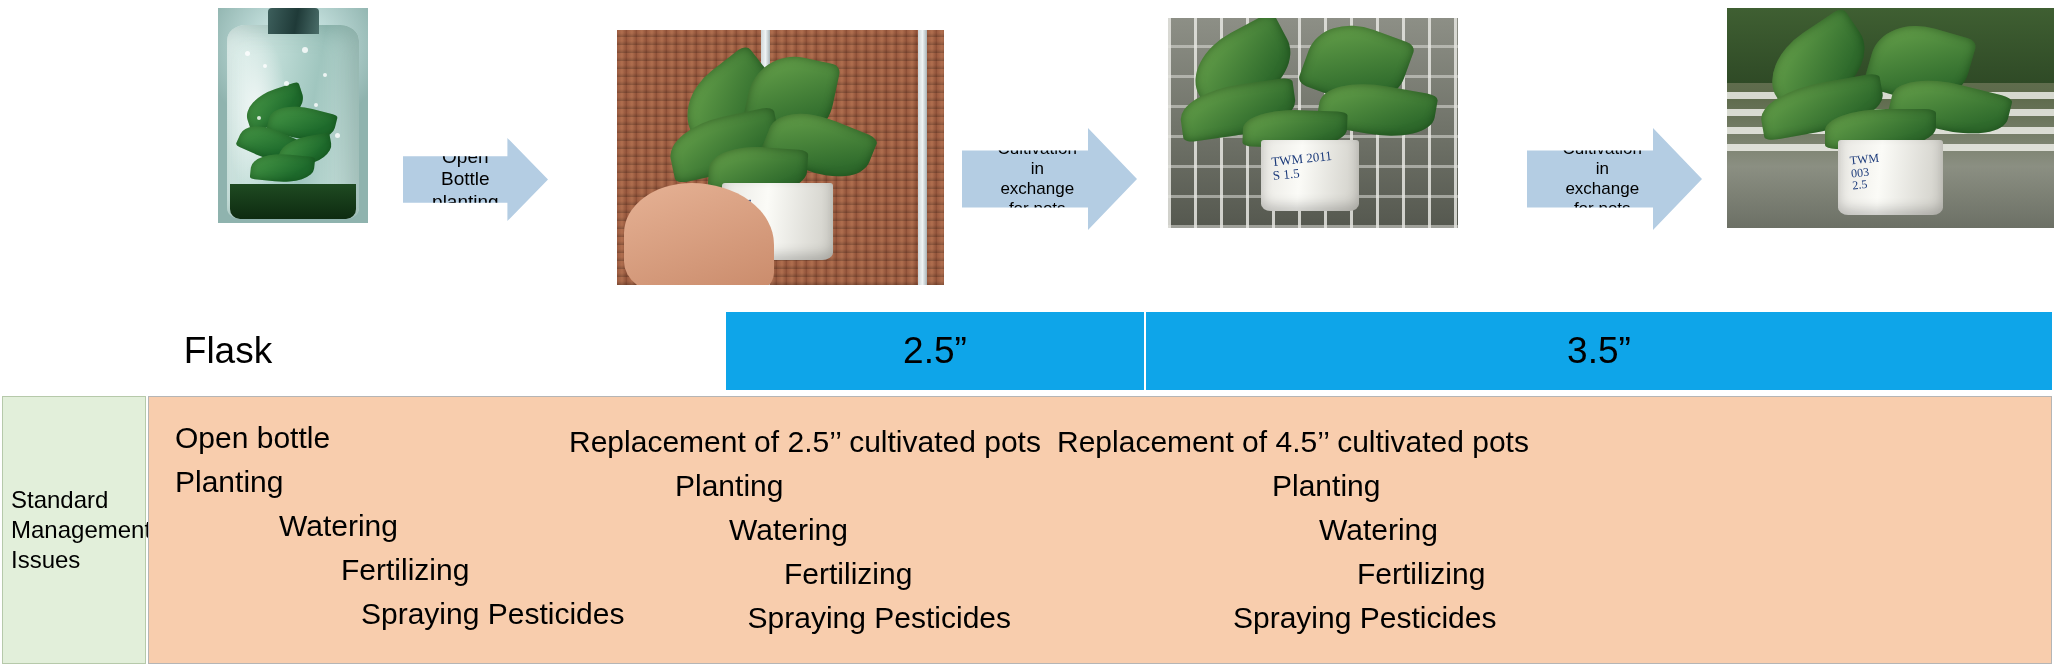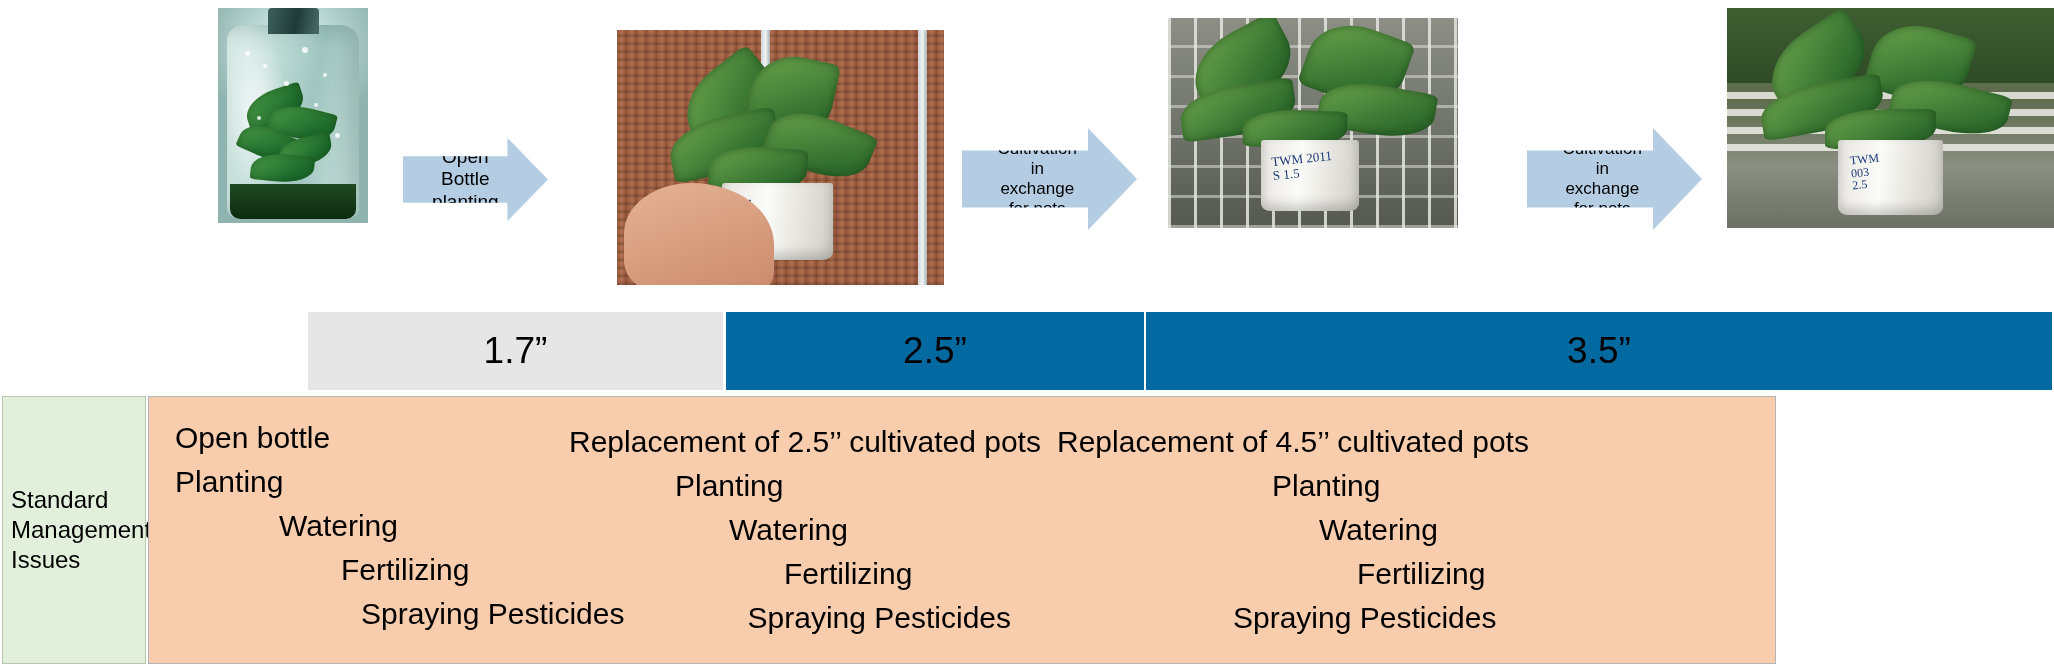--- a/index.html
+++ b/index.html
@@ -203,21 +203,21 @@
     position: absolute;
     box-sizing: border-box;
     display: flex;
     align-items: center;
     justify-content: center;
     font-size: 37px;
     color: #000;
   }
   .stage-flask { background: #ffffff; }
   .stage-grey-a { background: #e6e6e6; }
-  .stage-grey-b { background: #0369a1; align-items: center; }
+  .stage-grey-b { background: #0ea5e9; align-items: center; }
 
   .mgmt-band {
     position: absolute;
     box-sizing: border-box;
     background: #f8cdad;
     border: 1px solid #b5b5b5;
   }
   .mgmt-group {
     position: absolute;
     top: 0;
@@ -327,40 +327,40 @@
 2.5</div>
       </div>
     </div>
 
   </div>
 
   <div class="table-wrap">
 
     <div class="row" style="top:0; height:78px;">
 
-
-      <div class="stage-cell stage-grey-a" style="left:308px; top:0; width:415px; height:78px;">
-        <span>1.7”</span>
-      </div>
+      <div class="stage-cell stage-flask" style="left:148px; top:0; width:160px; height:78px;">
+        <span>Flask</span>
+      </div>
+
 
       <div class="stage-cell stage-grey-b" style="left:726px; top:0; width:418px; height:78px;">
         <span>2.5”</span>
       </div>
 
       <div class="stage-cell stage-grey-b" style="left:1146px; top:0; width:906px; height:78px;">
         <span>3.5”</span>
       </div>
     </div>
 
     <div class="row" style="top:84px; height:268px;">
       <div class="label-cell" style="left:2px; top:0; width:144px; height:268px;padding-left:8px;">Standard
 Management
 Issues</div>
 
-      <div class="mgmt-band" style="left:148px; top:0; width:1628px; height:268px;padding-left:32px;">
+      <div class="mgmt-band" style="left:148px; top:0; width:1904px; height:268px;padding-left:32px;">
 
         <div class="mgmt-group" style="left:0; width:590px;">
           <div class="mgmt-line" style="left:26px;  top:26px;">Open bottle</div>
           <div class="mgmt-line" style="left:26px;  top:70px;">Planting</div>
           <div class="mgmt-line" style="left:130px; top:114px;">Watering</div>
           <div class="mgmt-line" style="left:192px; top:158px;">Fertilizing</div>
           <div class="mgmt-line" style="left:212px; top:202px;">Spraying Pesticides</div>
         </div>
 
         <div class="mgmt-group" style="left:420px; width:620px;">

